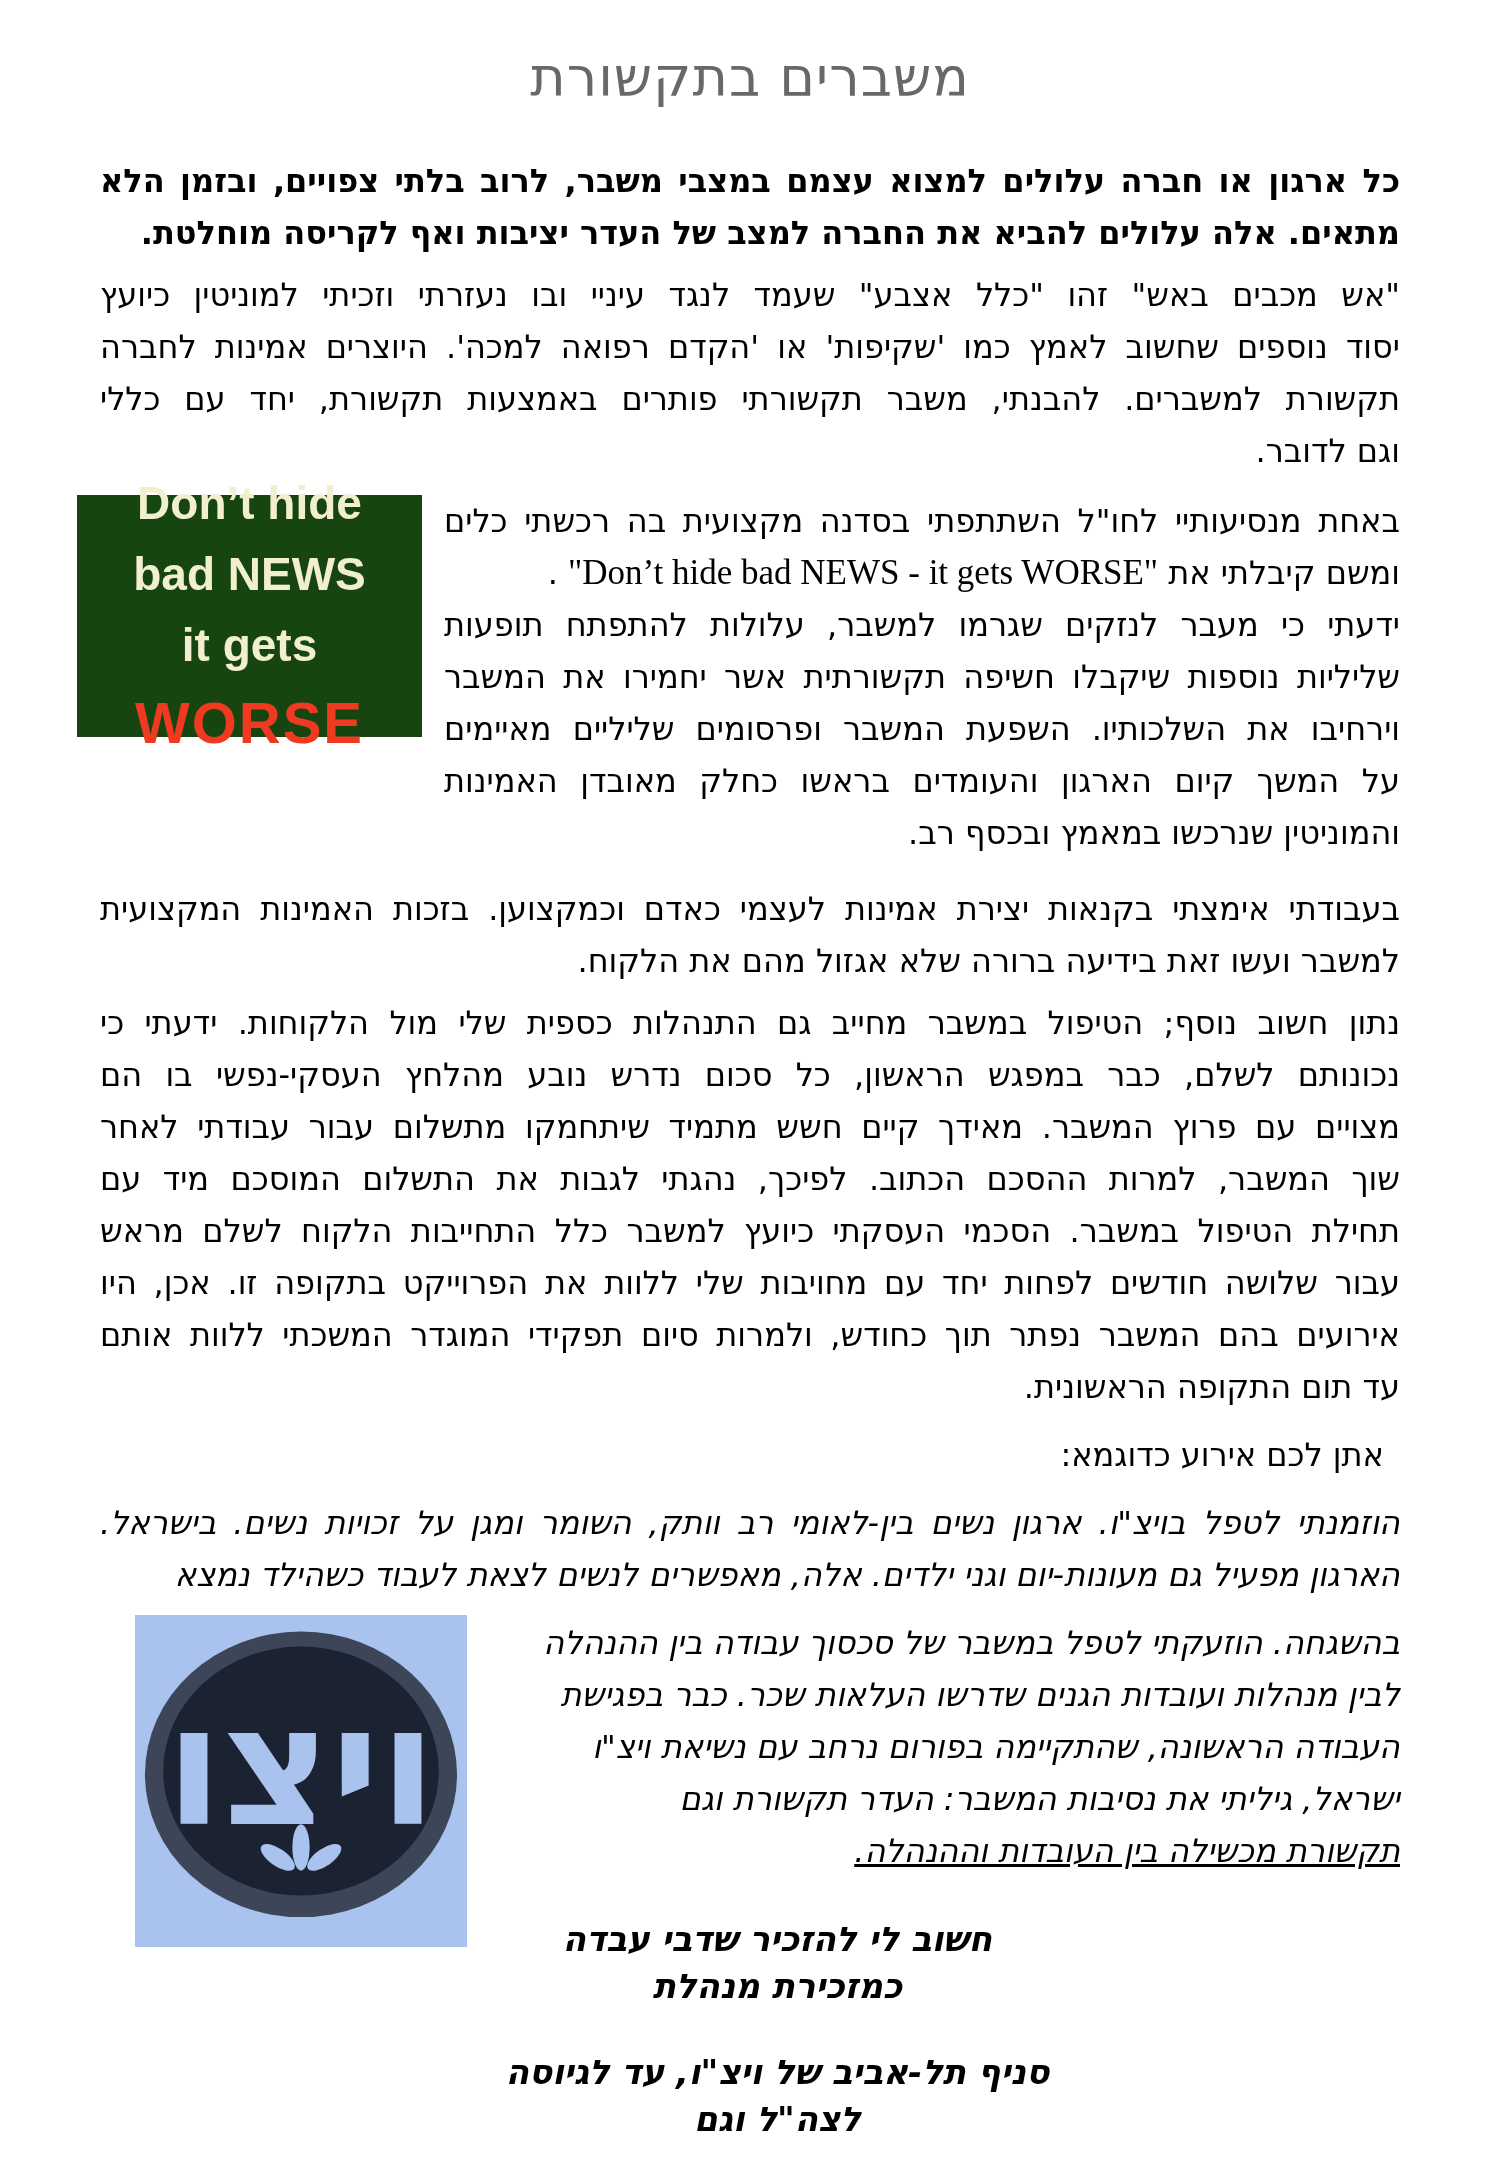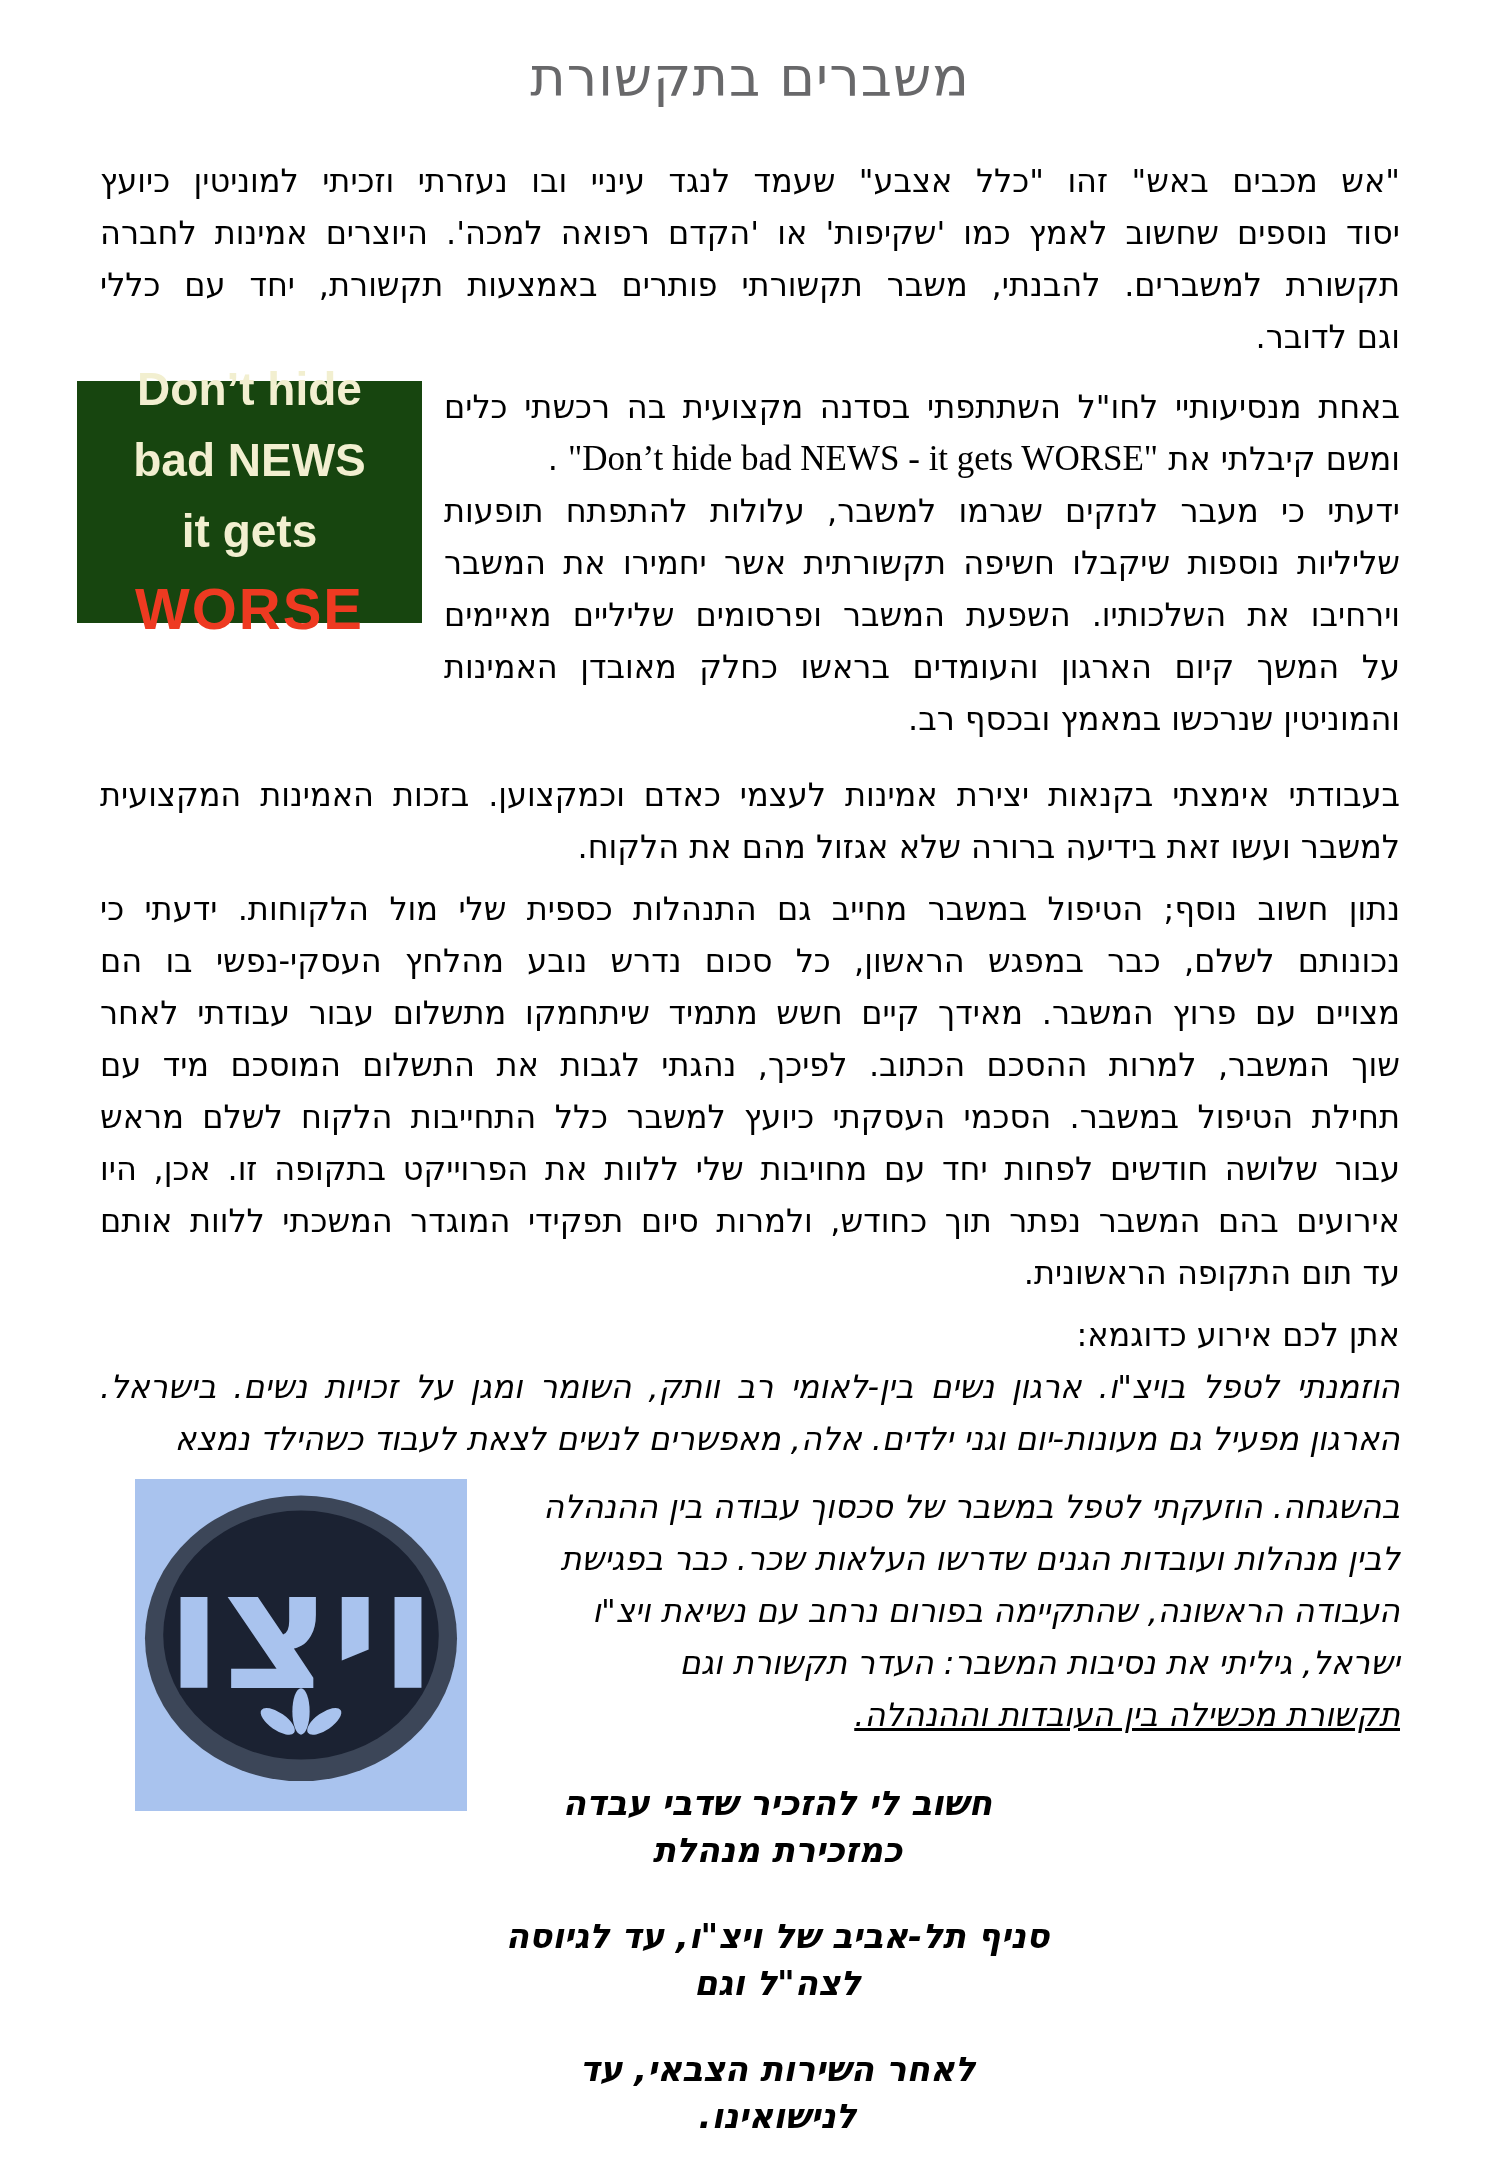--- a/index.html
+++ b/index.html
@@ -14,21 +14,21 @@
   }
   .para{margin:0 0 10px 0;}
   .pline{
     font-size:32px;line-height:52px;
     text-align:justify;text-align-last:justify;
   }
   .para .pline:last-child{text-align-last:right;}
   .keep-just .pline:last-child{text-align-last:justify;}
   .bold .pline{font-weight:bold;}
   .ital .pline{font-style:italic;}
-  .single{font-size:32px;line-height:52px;text-align:right;margin:0;}
+  .single{font-size:32px;line-height:52px;text-align:right;margin:16px;}
   
   .row{display:flex;direction:ltr;margin:4px 0 14px 0;}
   .row .txt{flex:1;direction:rtl;}
   .greenbox{
     flex:none;width:345px;height:242px;margin-left:-23px;margin-top:8px;
     background:#17450f;display:flex;flex-direction:column;justify-content:center;
     padding-top:0;box-sizing:border-box;
   }
   .gb-line{
     font-family:"Liberation Sans",sans-serif;font-weight:bold;
@@ -61,20 +61,24 @@
     margin-top:39px;
   }
 </style>
 </head>
 <body>
 
 <div class="content">
 
   <h1 class="title">משברים בתקשורת</h1>
 
+  <div class="para bold">
+      <div class="pline">כל ארגון או חברה עלולים למצוא עצמם במצבי משבר, לרוב בלתי צפויים, ובזמן הלא</div>
+      <div class="pline">מתאים. אלה עלולים להביא את החברה למצב של העדר יציבות ואף לקריסה מוחלטת.</div>
+    </div>
 
   <div class="para">
       <div class="pline">"אש מכבים באש" זהו "כלל אצבע" שעמד לנגד עיניי ובו נעזרתי וזכיתי למוניטין כיועץ</div>
       <div class="pline">יסוד נוספים שחשוב לאמץ כמו 'שקיפות' או 'הקדם רפואה למכה'. היוצרים אמינות לחברה</div>
       <div class="pline">תקשורת למשברים. להבנתי, משבר תקשורתי פותרים באמצעות תקשורת, יחד עם כללי</div>
       <div class="pline">וגם לדובר.</div>
     </div>
 
   <div class="row">
     <div class="greenbox">

